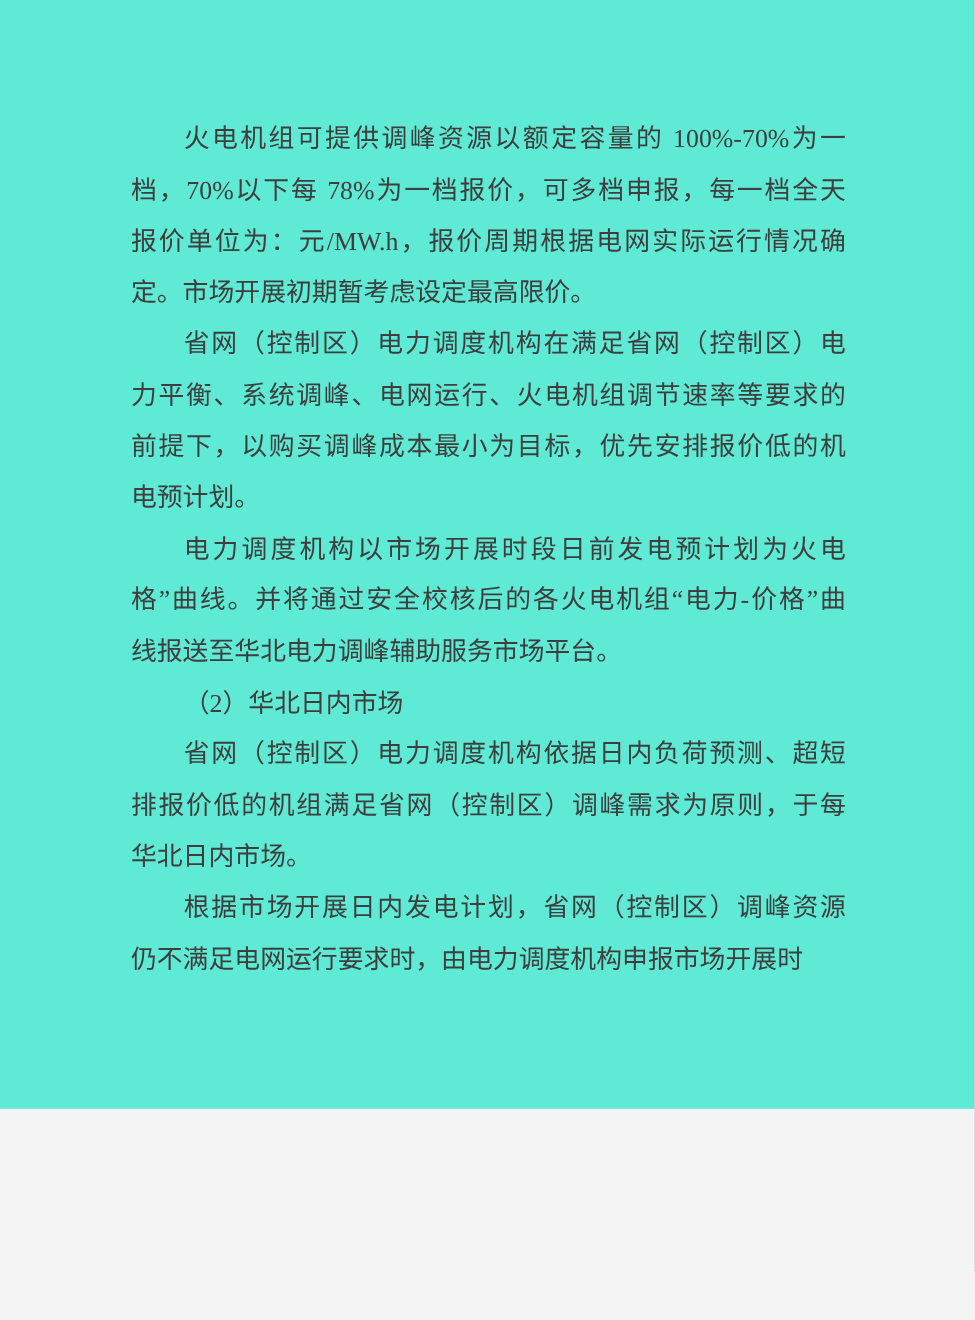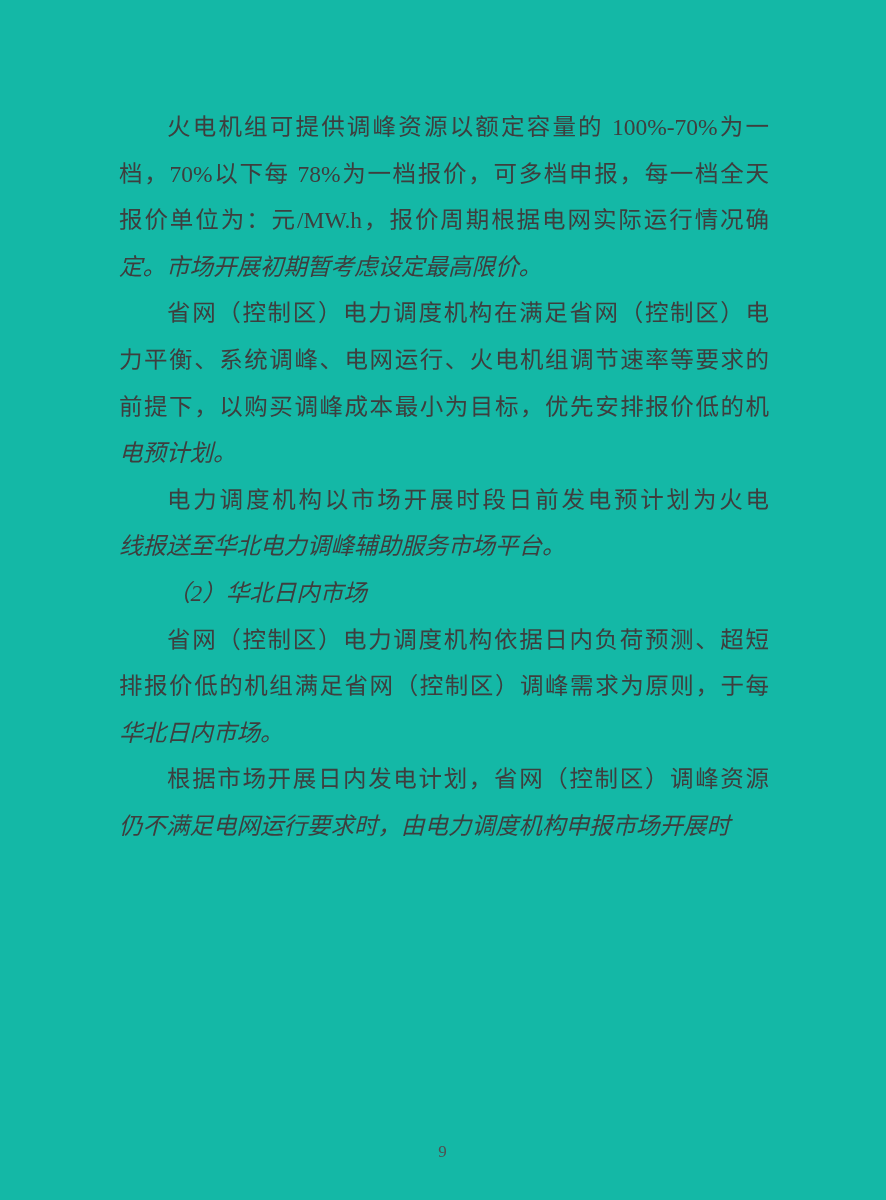--- a/index.html
+++ b/index.html
@@ -8,43 +8,42 @@
   }
   body {
     width: 886px;
     height: 1200px;
     background: #f4f4f4;
     font-family: "Liberation Serif", "DejaVu Serif", serif;
   }
   .page {
     position: relative;
     width: 886px;
-    height: 1200px;
-    background: #14b8a6;
+    height: 1008px;
+    background: #5eead4;
     overflow: hidden;
     color: #3e3e3e;
   }
   .doc-body {
     position: absolute;
     left: 119px;
     top: 104px;
     width: 650px;
   }
   .line {
     height: 46.6px;
     line-height: 46.6px;
     font-size: 23.5px;
     text-align: justify;
     text-align-last: justify;
     overflow: hidden;
     white-space: pre-wrap;
   }
   .line.last {
     text-align-last: left;
-    font-style: italic;
   }
   .line.indent {
     text-indent: 48px;
   }
   .footer {
     position: absolute;
     left: 0;
     top: 1140px;
     width: 886px;
     text-align: center;
@@ -61,20 +60,21 @@
   <div class="doc-body">
       <div class="line indent">火电机组可提供调峰资源以额定容量的 100%-70%为一</div>
       <div class="line">档，70%以下每 78%为一档报价，可多档申报，每一档全天</div>
       <div class="line">报价单位为：元/MW.h，报价周期根据电网实际运行情况确</div>
       <div class="line last">定。市场开展初期暂考虑设定最高限价。</div>
       <div class="line indent">省网（控制区）电力调度机构在满足省网（控制区）电</div>
       <div class="line">力平衡、系统调峰、电网运行、火电机组调节速率等要求的</div>
       <div class="line">前提下，以购买调峰成本最小为目标，优先安排报价低的机</div>
       <div class="line last">电预计划。</div>
       <div class="line indent">电力调度机构以市场开展时段日前发电预计划为火电</div>
+      <div class="line">格”曲线。并将通过安全校核后的各火电机组“电力-价格”曲</div>
       <div class="line last">线报送至华北电力调峰辅助服务市场平台。</div>
       <div class="line indent last">（2）华北日内市场</div>
       <div class="line indent">省网（控制区）电力调度机构依据日内负荷预测、超短</div>
       <div class="line">排报价低的机组满足省网（控制区）调峰需求为原则，于每</div>
       <div class="line last">华北日内市场。</div>
       <div class="line indent">根据市场开展日内发电计划，省网（控制区）调峰资源</div>
       <div class="line last">仍不满足电网运行要求时，由电力调度机构申报市场开展时</div>
     </div>
   <div class="footer">9</div>
 </div>

